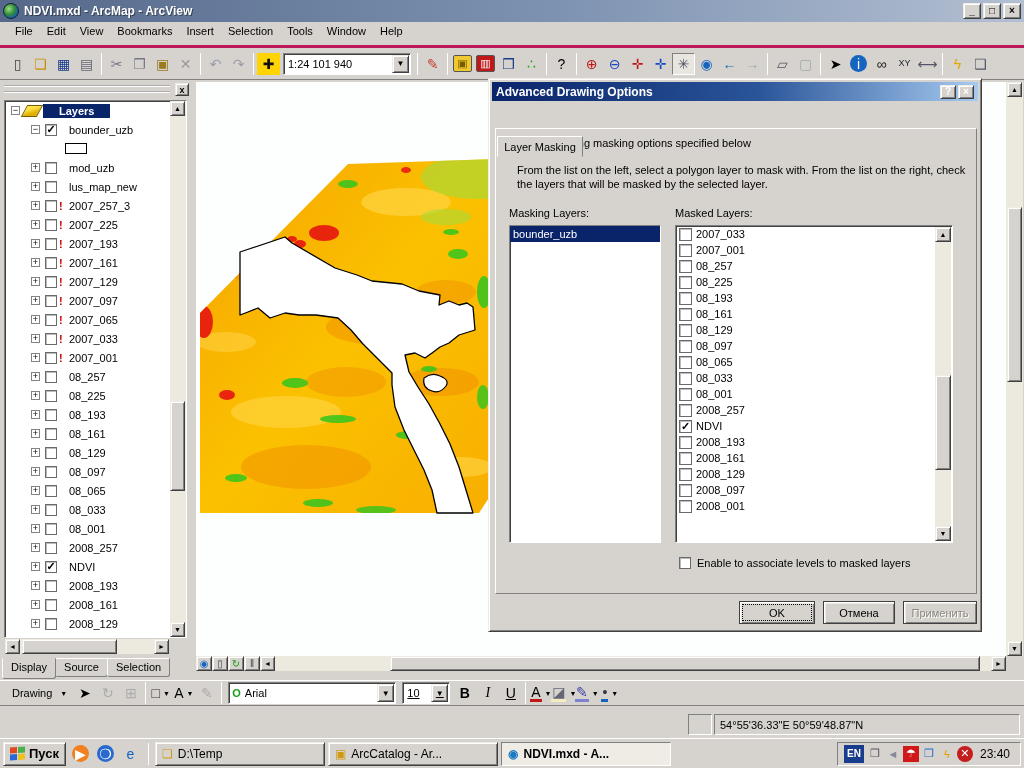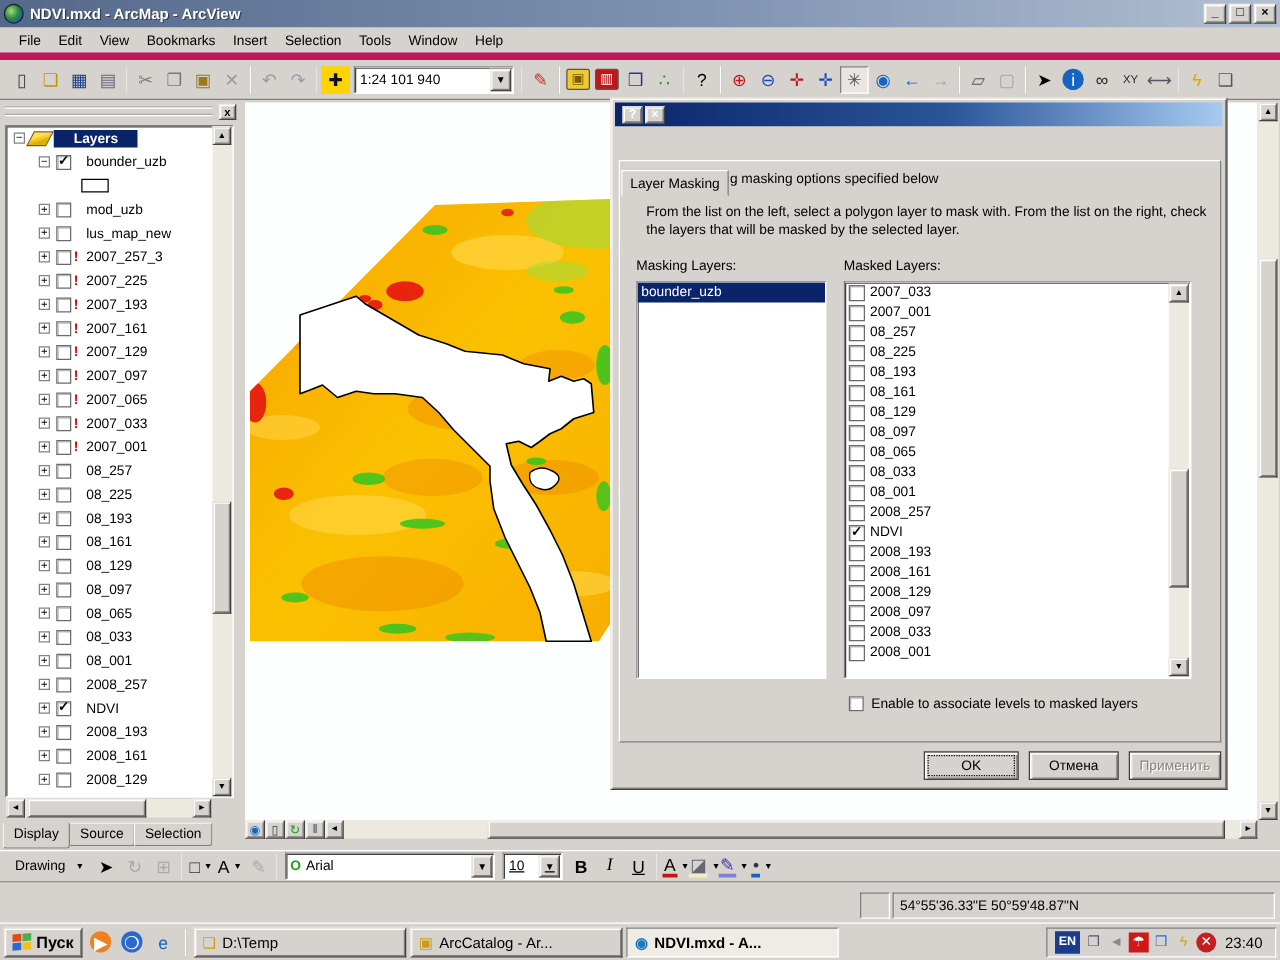--- a/index.html
+++ b/index.html
@@ -14,22 +14,22 @@
   #titlebar{left:0;top:0;width:1024px;height:22px;
     background:linear-gradient(90deg,#55688a,#7e93b2 55%,#b3bfd2);display:flex;align-items:center;padding:0 3px;}
   .app-globe{width:16px;height:16px;border-radius:50%;
     background:radial-gradient(circle at 35% 35%,#9fe07a,#2e8b3a 45%,#1b5fae 75%,#123c73);border:1px solid #123;}
   #titlebar .title-text{color:#fff;font-weight:bold;font-size:12px;margin-left:5px;flex:1;
     text-shadow:1px 1px rgba(0,0,0,.45);white-space:nowrap;overflow:hidden;}
   .winbtn{width:18px;height:16px;margin-left:2px;font-size:10px;font-weight:bold;
     display:flex;align-items:center;justify-content:center;line-height:1;}
 
   
-  #menubar{left:0;top:22px;width:1024px;height:26px;background:#d6d3ce;display:flex;align-items:flex-end;
-    border-bottom:6px solid #be185d;padding-left:8px;}
+  #menubar{left:0;top:22px;width:1024px;height:26px;background:#d6d3ce;display:flex;align-items:flex-start;
+    border-bottom:3px solid #be185d;padding-left:8px;}
   .menu-item{padding:3px 7px;}
 
   
   #toolbar{left:0;top:48px;width:1024px;height:32px;background:#d6d3ce;display:flex;align-items:center;
     border-bottom:1px solid #808080;padding-left:6px;}
   .icon{width:23px;height:22px;display:flex;align-items:center;justify-content:center;
     font-size:14px;line-height:1;flex:0 0 auto;}
   .icon.pressed{border:1px solid;border-color:#808080 #fff #fff #808080;background:#e9e6df;}
   .icon.chip{width:19px;height:17px;margin:0 2px;border:1px solid #555;border-radius:2px;font-size:11px;}
   .tsep{width:1px;height:22px;background:#808080;border-right:1px solid #fff;margin:0 3px;flex:0 0 auto;}
@@ -518,20 +518,21 @@
   <div class="viewbtn raised" style="color:#18a018;">↻</div>
   <div class="viewbtn raised" style="color:#445;">‖</div>
   <div class="sbbtn raised">◄</div>
   <div class="sbthumb raised" style="width:590px;height:15px;margin-left:115px;"></div>
   <div class="sbbtn raised" style="margin-left:auto;">►</div>
 </div>
 <div id="map-corner" class="abs"></div>
 
 <div id="dialog" class="abs">
   <div id="dlg-title" class="abs">
+    <span class="t">Advanced Drawing Options</span>
     <span class="winbtn raised" style="width:16px;height:14px;">?</span>
     <span class="winbtn raised" style="width:16px;height:14px;">×</span>
   </div>
   <div id="dlg-tab" class="abs">Layer Masking</div>
   <div id="dlg-panel" class="abs"></div>
 
   <div class="abs flex" style="left:28px;top:58px;gap:6px;">
     <span class="cb" id="cb-masking">✓</span>
     <span>Draw using masking options specified below</span>
   </div>
@@ -607,24 +608,20 @@
           <span class="cb"></span>
           <span>2008_161</span>
         </div>
         <div class="list-row">
           <span class="cb"></span>
           <span>2008_129</span>
         </div>
         <div class="list-row">
           <span class="cb"></span>
           <span>2008_097</span>
-        </div>
-        <div class="list-row">
-          <span class="cb"></span>
-          <span>2008_033</span>
         </div>
         <div class="list-row">
           <span class="cb"></span>
           <span>2008_001</span>
         </div>
       </div>
     <div class="abs" style="right:1px;top:1px;width:16px;bottom:1px;background:#ece9df;">
       <div class="sbbtn raised abs" style="left:0;top:0;width:16px;">▲</div>
       <div class="sbthumb raised abs" style="left:0;top:148px;width:16px;height:95px;"></div>
       <div class="sbbtn raised abs" style="left:0;bottom:0;width:16px;">▼</div>

